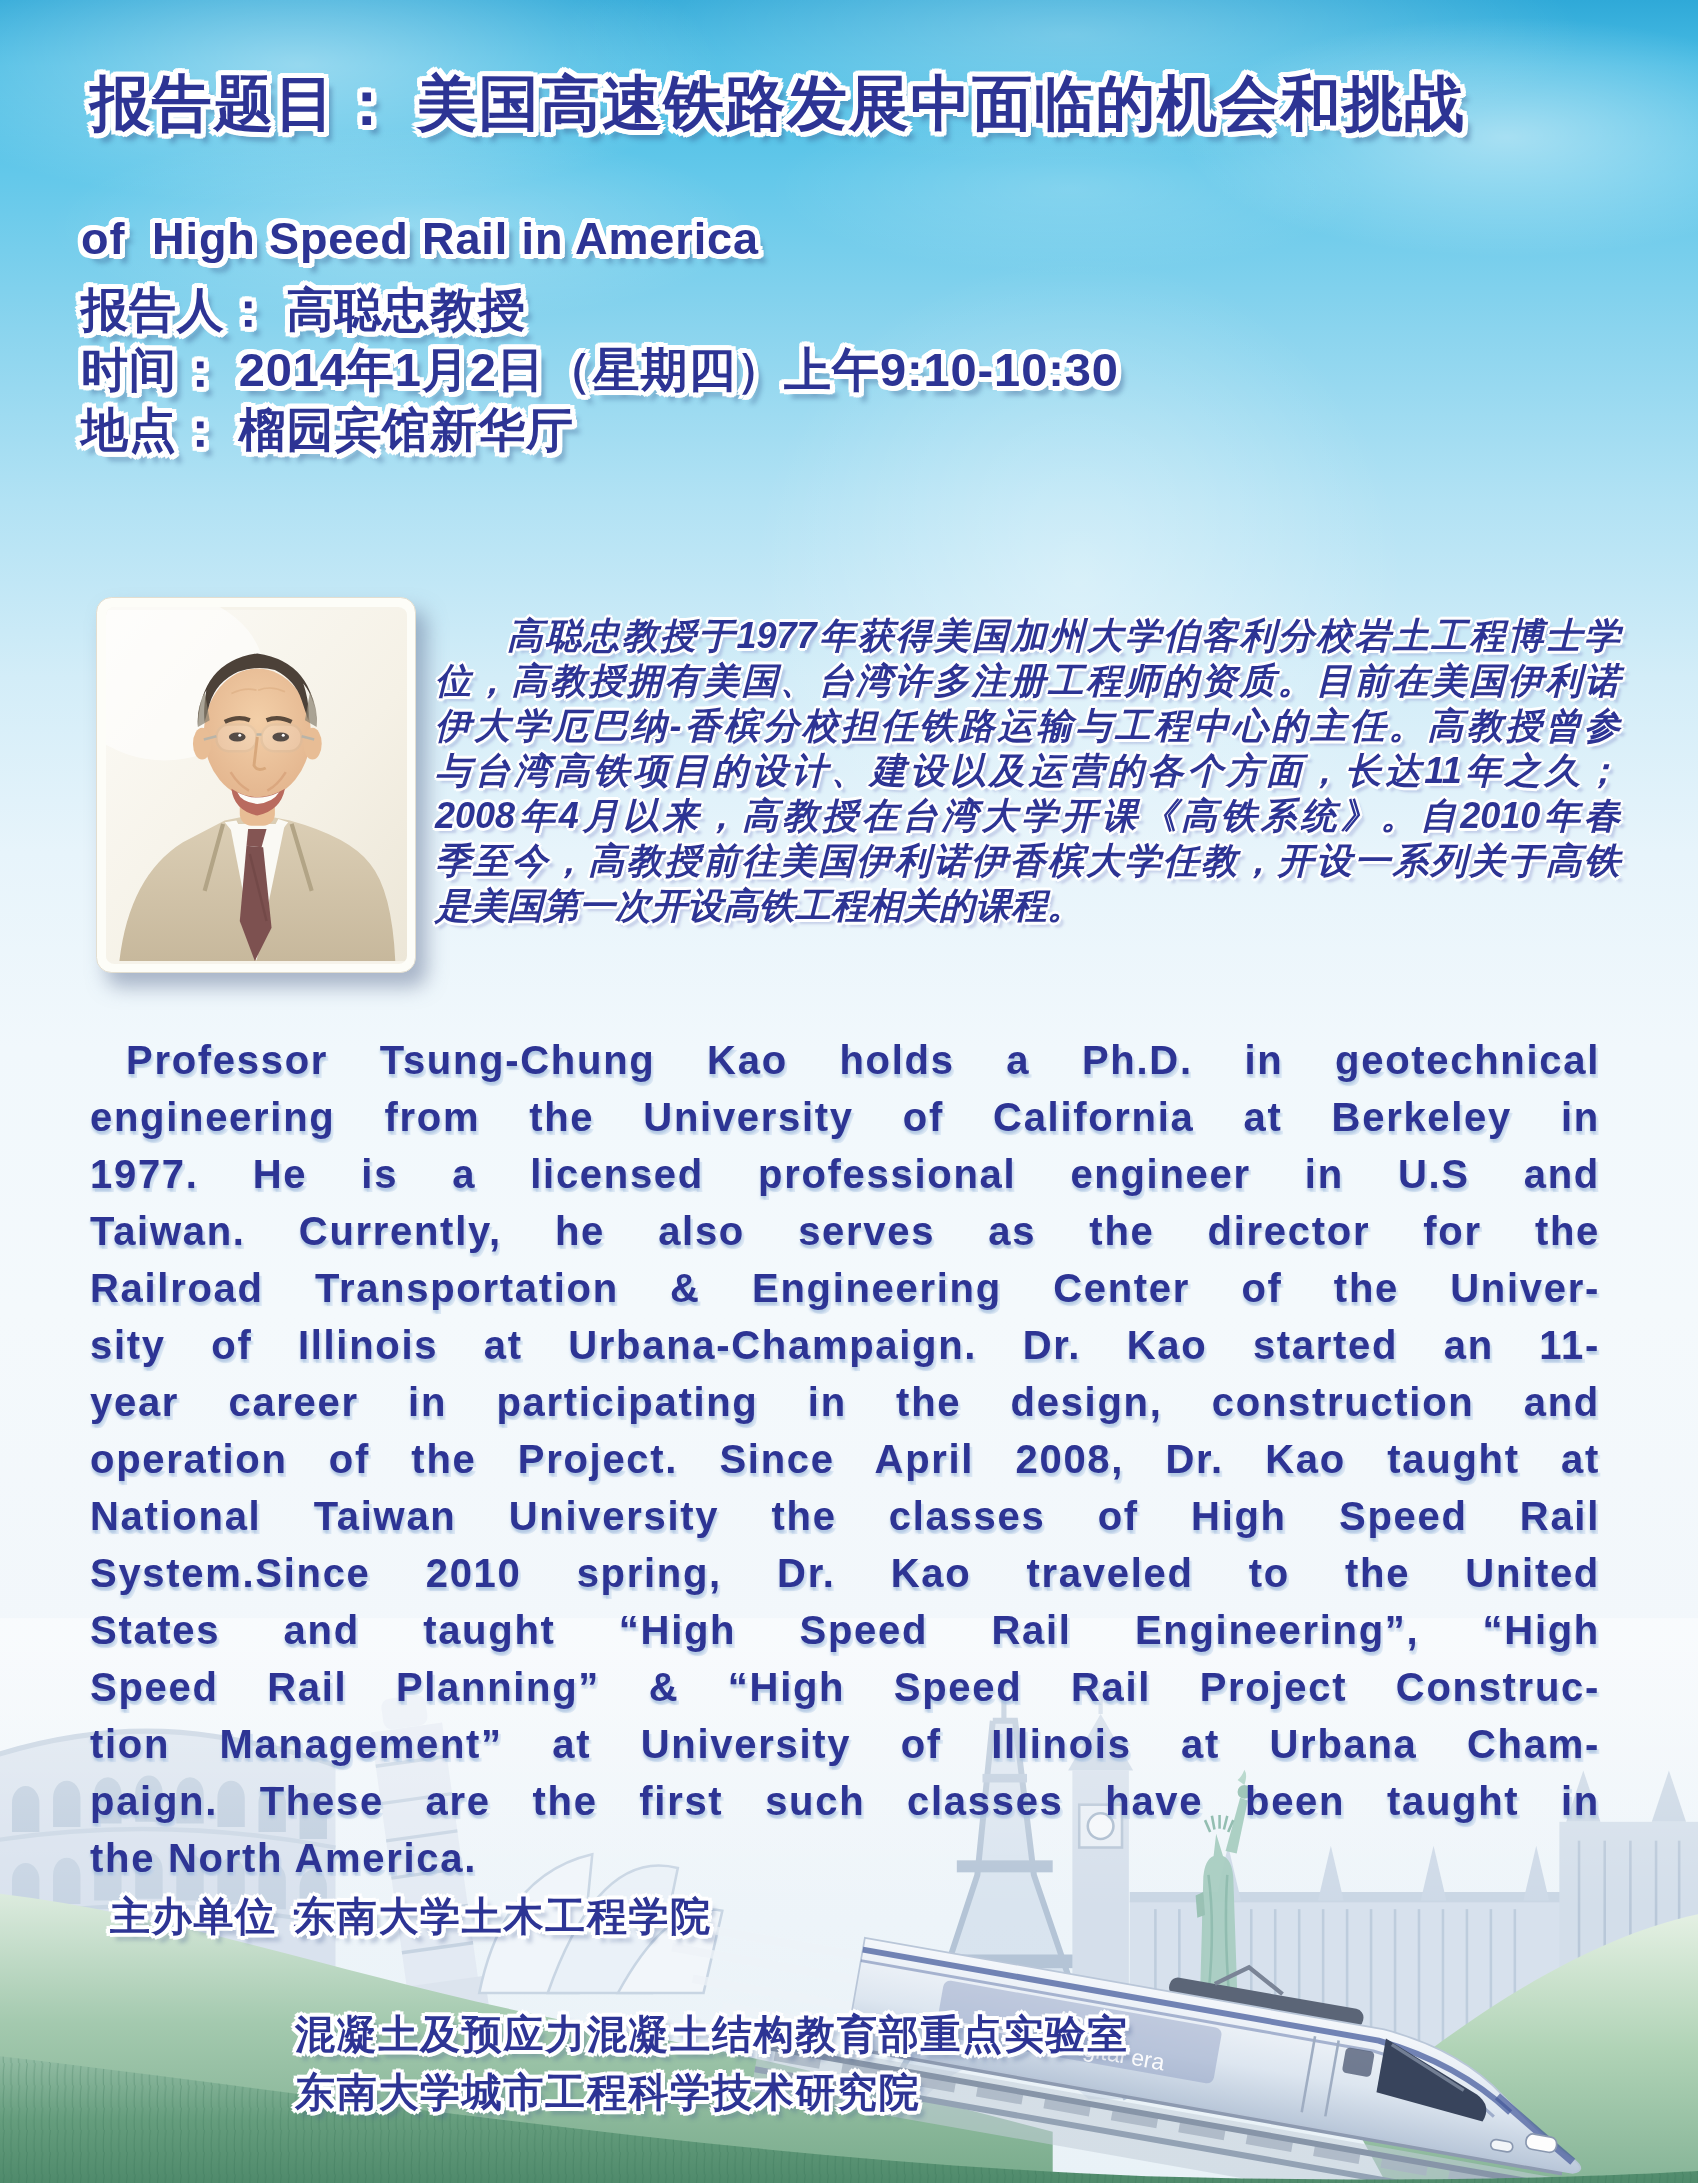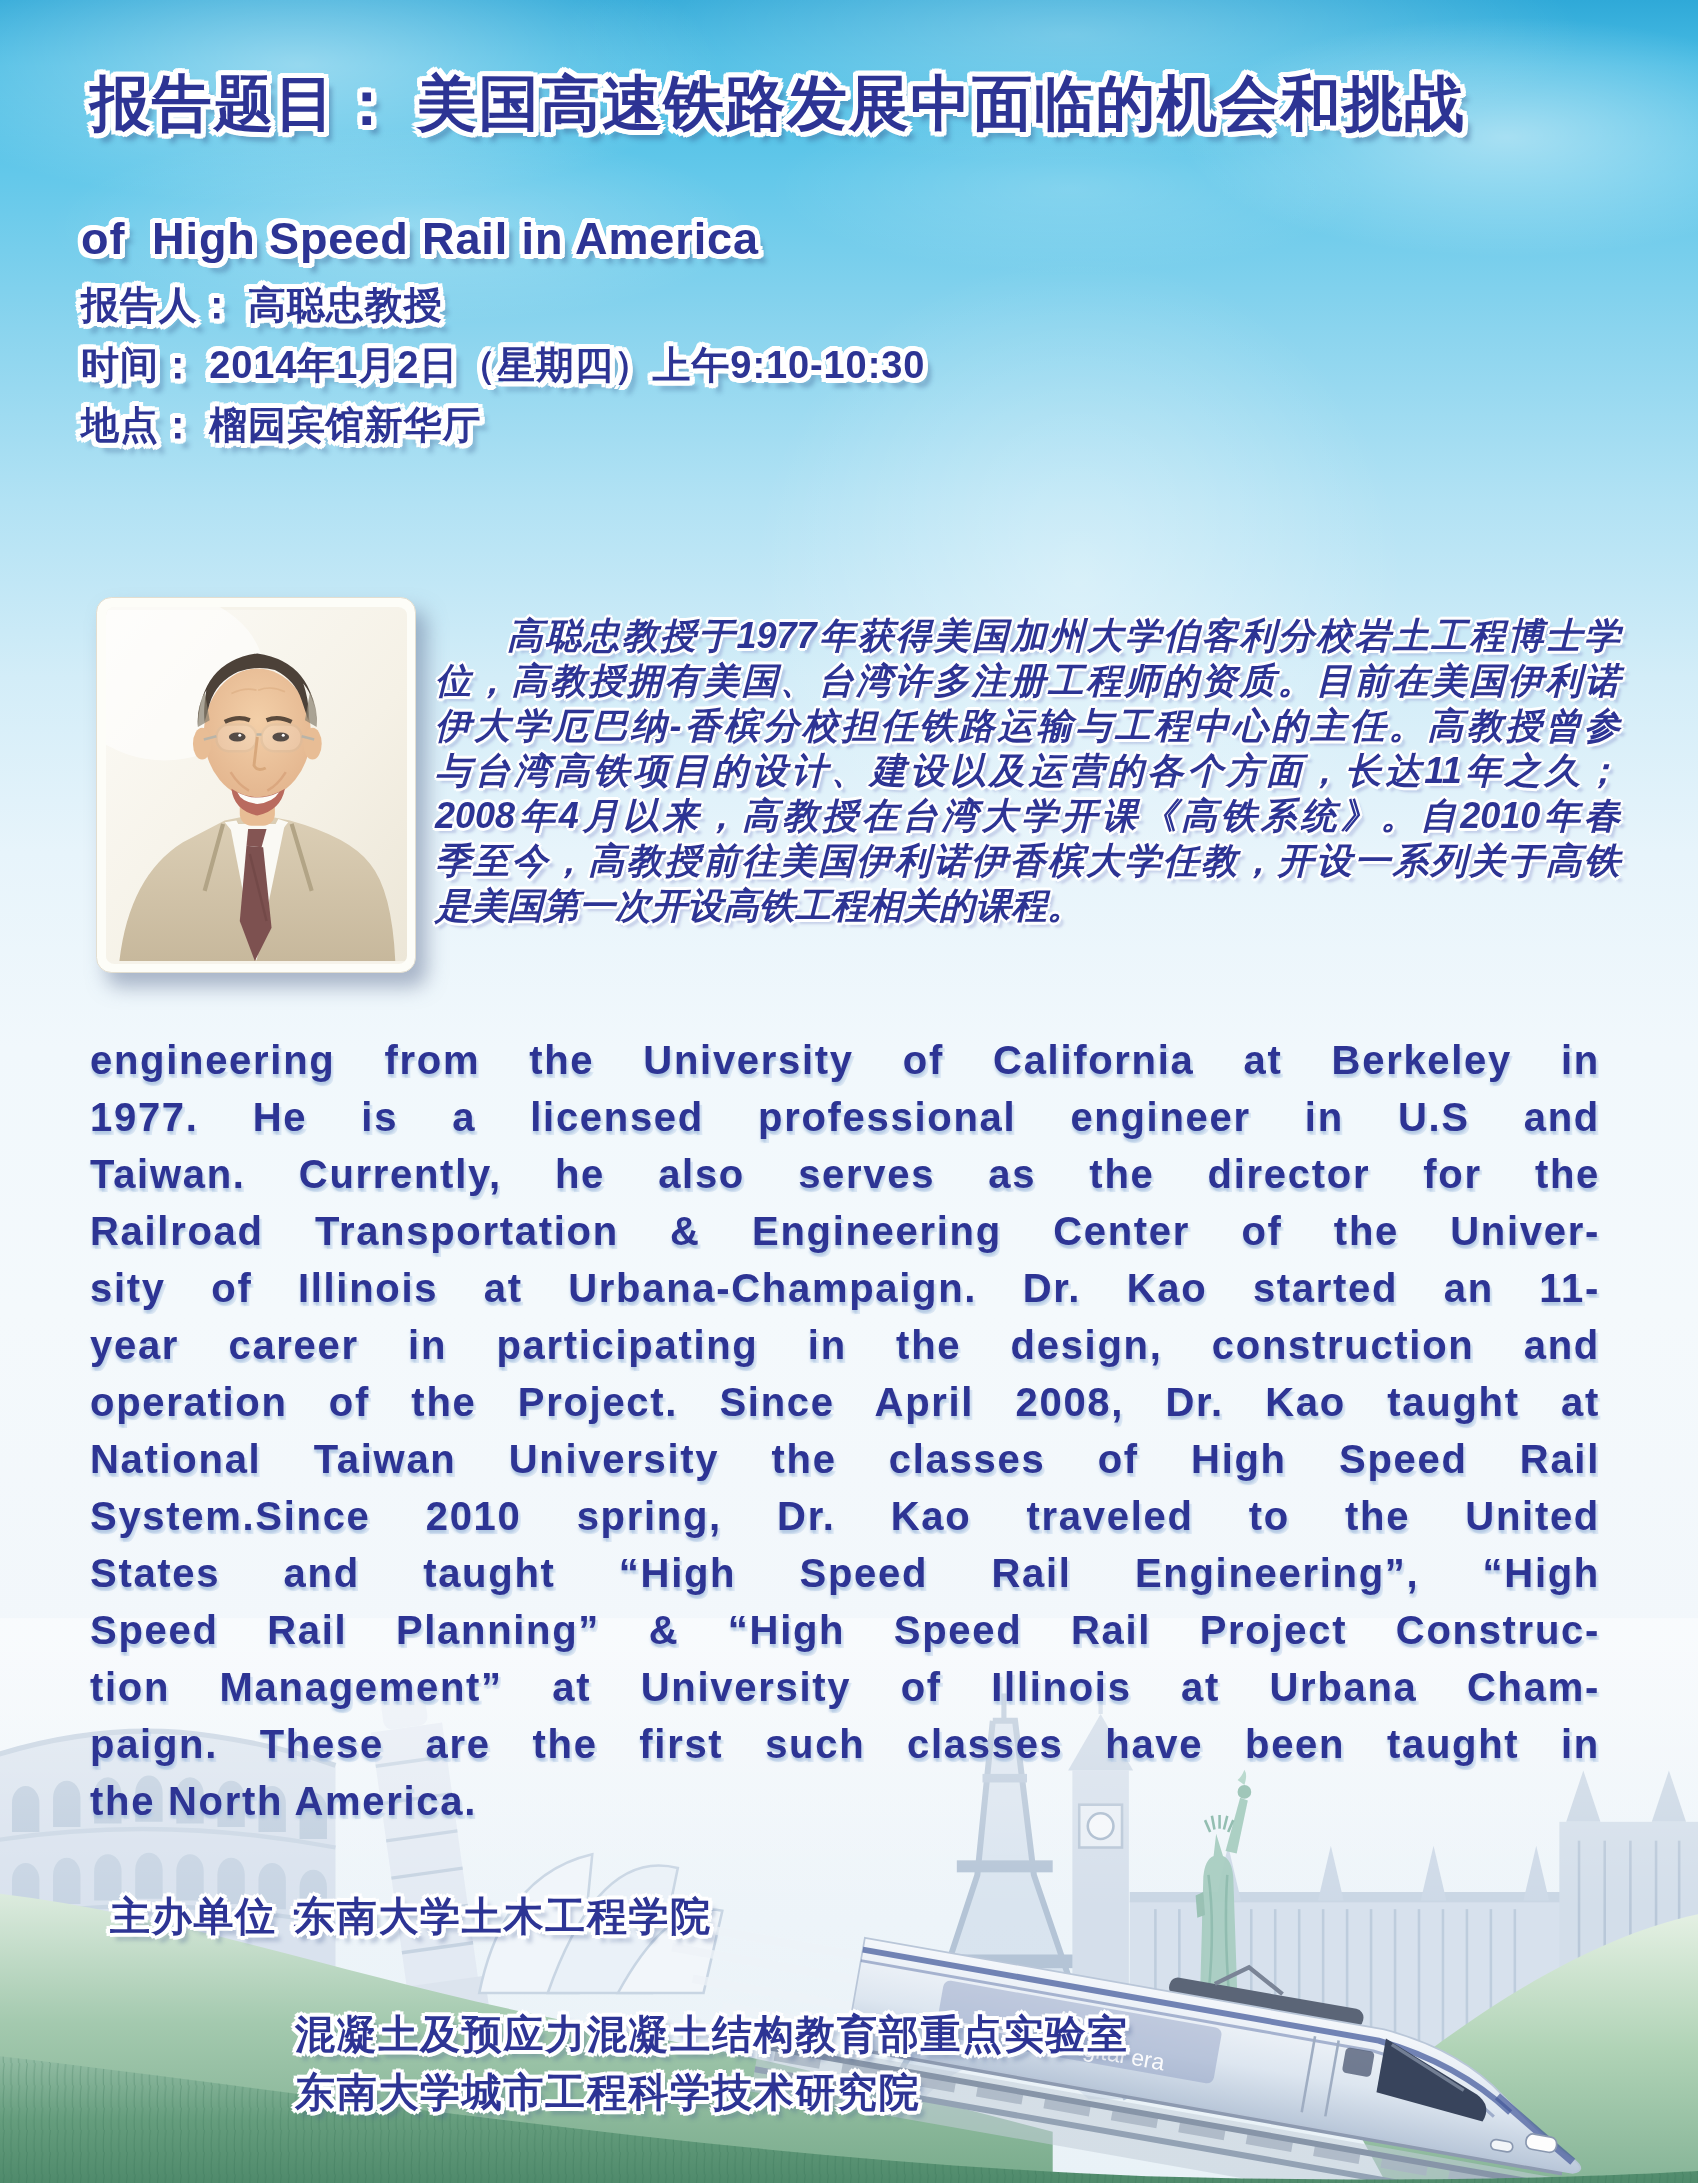--- a/index.html
+++ b/index.html
@@ -38,21 +38,21 @@
   
   .ol-sm{text-shadow:
     -2.6px 0 0 #fff, 2.6px 0 0 #fff, 0 -2.6px 0 #fff, 0 2.6px 0 #fff,
     -1.7px -1.7px 0 #fff, 1.7px -1.7px 0 #fff, -1.7px 1.7px 0 #fff, 1.7px 1.7px 0 #fff,
     4.3px 5.1px 2.6px rgba(110,115,190,.30); font-style: italic;}
 
   .t-zh{left:90px;top:74px;font-size:60px;letter-spacing:1.7px;}
   .t-en{font-size:45px;letter-spacing:0.9px;}
   .t-en1{left:81px;top:154px;}
   .t-en2{left:81px;top:216px;}
-  .info{font-size:38px;letter-spacing:0.9px;}
+  .info{font-size:47px;letter-spacing:0.9px;}
   .spk{left:81px;top:286px;}
   .tim{left:81px;top:346px;}
   .ven{left:81px;top:406px;}
 
   .photo-frame{position:absolute;left:96px;top:597px;width:301px;height:357px;
     background:#fdfdf8;border:0.9px solid #e3ded0;border-radius:15.4px;padding:8.6px;
     box-shadow:10.3px 13.7px 19px rgba(100,115,150,.5);}
   .photo-inner{width:100%;height:100%;border-radius:8.6px;overflow:hidden;background:#f6f3ea;}
   .photo-inner svg{display:block;width:100%;height:100%;}
 
@@ -357,20 +357,21 @@
     <div class="ln jl ind-zh">高聪忠教授于1977年获得美国加州大学伯客利分校岩土工程博士学</div>
     <div class="ln jl">位，高教授拥有美国、台湾许多注册工程师的资质。目前在美国伊利诺</div>
     <div class="ln jl">伊大学厄巴纳-香槟分校担任铁路运输与工程中心的主任。高教授曾参</div>
     <div class="ln jl">与台湾高铁项目的设计、建设以及运营的各个方面，长达11年之久；</div>
     <div class="ln jl">2008年4月以来，高教授在台湾大学开课《高铁系统》。自2010年春</div>
     <div class="ln jl">季至今，高教授前往美国伊利诺伊香槟大学任教，开设一系列关于高铁</div>
     <div class="ln ll">是美国第一次开设高铁工程相关的课程。</div>
   </div>
 
   <div class="bio-en">
+    <div class="ln jl ind-en">Professor Tsung-Chung Kao holds a Ph.D. in geotechnical</div>
     <div class="ln jl">engineering from the University of California at Berkeley in</div>
     <div class="ln jl">1977. He is a licensed professional engineer in U.S and</div>
     <div class="ln jl">Taiwan. Currently, he also serves as the director for the</div>
     <div class="ln jl">Railroad Transportation &amp; Engineering Center of the Univer-</div>
     <div class="ln jl">sity of Illinois at Urbana-Champaign. Dr. Kao started an 11-</div>
     <div class="ln jl">year career in participating in the design, construction and</div>
     <div class="ln jl">operation of the Project. Since April 2008, Dr. Kao taught at</div>
     <div class="ln jl">National Taiwan University the classes of High Speed Rail</div>
     <div class="ln jl">System.Since 2010 spring, Dr. Kao traveled to the United</div>
     <div class="ln jl">States and taught  “High Speed Rail Engineering”, “High</div>

